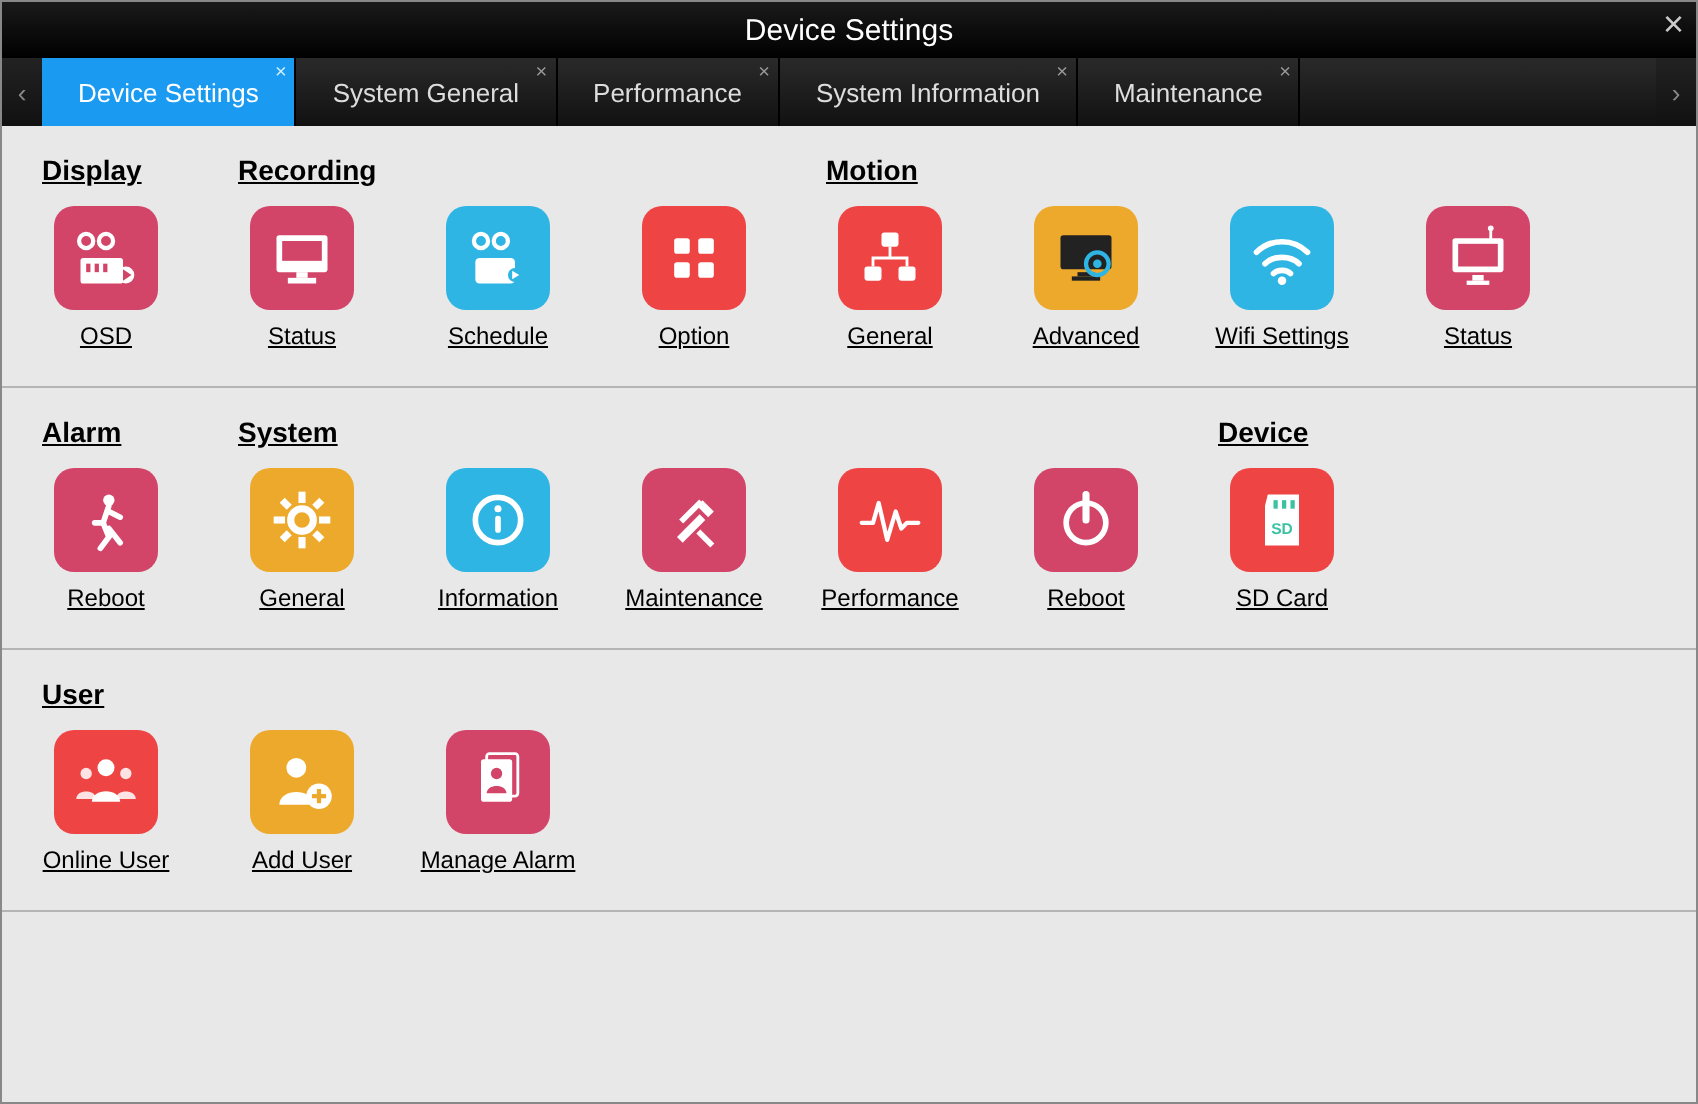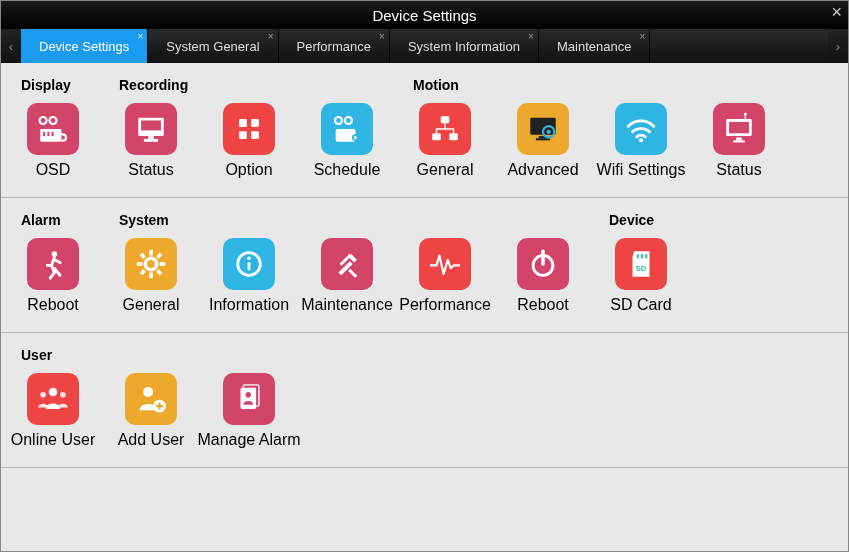--- a/index.html
+++ b/index.html
@@ -7,28 +7,28 @@
   .titlebar { height: 28px; background: linear-gradient(to bottom,#1a1a1a,#000); color: #fff; display: flex; align-items: center; justify-content: center; position: relative; font-size: 15px; }
   .titlebar .close { position: absolute; right: 6px; top: 1px; font-size: 18px; cursor: pointer; color:#ccc;}
   .tabbar { height: 34px; background: linear-gradient(to bottom,#2a2a2a,#111); display: flex; align-items: stretch; color:#ddd; font-size:13px;}
   .tabbar .scroll { width: 20px; display:flex; align-items:center; justify-content:center; color:#888; cursor:pointer; background:linear-gradient(to bottom,#222,#111);}
   .tabs { display:flex; flex:1; }
   .tab { position:relative; padding: 0 18px; display:flex; align-items:center; cursor:pointer; border-right:1px solid #000; white-space:nowrap;}
   .tab.active { background:#1a9af0; color:#fff; }
   .tab .x { position:absolute; right:4px; top:2px; font-size:10px; color:#999;}
   .tab.active .x{ color:#cfefff;}
   .content { height: calc(100% - 62px); background:#e8e8e8; overflow-y:auto; }
-  .row { border-bottom:1px solid #b5b5b5; padding: 14px 20px 18px 20px; display:flex; gap: 34px; }
+  .row { border-bottom:1px solid #b5b5b5; padding: 14px 20px 18px 20px; display:flex; gap: 34px; text-decoration: underline; }
   .col { }
   .group-label { font-weight:bold; font-size:14px; color:#000; margin-bottom:10px; }
   .items { display:flex; gap:34px;}
   .item { width:64px; display:flex; flex-direction:column; align-items:center; cursor:pointer;}
   .tile { width:52px; height:52px; border-radius:10px; display:flex; align-items:center; justify-content:center; }
   .tile svg{ width:34px; height:34px; }
-  .item-label { font-size:16px; color:#000; margin-top:6px; text-align:center; white-space:nowrap;}
+  .item-label { font-size:12px; color:#000; margin-top:6px; text-align:center; white-space:nowrap;}
   .c-pink{ background:#d24569;}
   .c-teal{ background:#ef4444;}
   .c-blue{ background:#2fb5e3;}
   .c-orange{ background:#eda92b;}
 </style>
 </head>
 <body>
 
 <div class="titlebar">
   <span>Device Settings</span>
@@ -92,41 +92,41 @@
               <svg viewBox="0 0 48 48">
                 <rect x="6" y="8" width="36" height="26" rx="2" fill="#ffffff"></rect>
                 <rect x="10" y="12" width="28" height="14" fill="#d24569"></rect>
                 <rect x="14" y="38" width="20" height="4" fill="#ffffff"></rect>
                 <rect x="20" y="34" width="8" height="4" fill="#ffffff"></rect>
               </svg>
             </div>
             <div class="item-label">Status</div>
           </div>
           <div class="item">
-            <div class="tile c-teal">
-              <svg viewBox="0 0 48 48">
-                <rect x="10" y="10" width="11" height="11" rx="2" fill="#ffffff"></rect>
-                <rect x="27" y="10" width="11" height="11" rx="2" fill="#ffffff"></rect>
-                <rect x="10" y="27" width="11" height="11" rx="2" fill="#ffffff"></rect>
-                <rect x="27" y="27" width="11" height="11" rx="2" fill="#ffffff"></rect>
-              </svg>
-            </div>
-            <div class="item-label">Option</div>
-          </div>
-          <div class="item">
             <div class="tile c-blue">
               <svg viewBox="0 0 48 48">
                 <circle cx="12" cy="12" r="5" fill="none" stroke="#ffffff" stroke-width="3"></circle>
                 <circle cx="26" cy="12" r="5" fill="none" stroke="#ffffff" stroke-width="3"></circle>
                 <rect x="8" y="24" width="28" height="18" rx="3" fill="#ffffff"></rect>
                 <circle cx="36" cy="36" r="5" fill="#2fb5e3"></circle>
                 <polygon points="34,33 39,36 34,39" fill="#ffffff"></polygon>
               </svg>
             </div>
             <div class="item-label">Schedule</div>
+          </div>
+          <div class="item">
+            <div class="tile c-teal">
+              <svg viewBox="0 0 48 48">
+                <rect x="10" y="10" width="11" height="11" rx="2" fill="#ffffff"></rect>
+                <rect x="27" y="10" width="11" height="11" rx="2" fill="#ffffff"></rect>
+                <rect x="10" y="27" width="11" height="11" rx="2" fill="#ffffff"></rect>
+                <rect x="27" y="27" width="11" height="11" rx="2" fill="#ffffff"></rect>
+              </svg>
+            </div>
+            <div class="item-label">Option</div>
           </div>
         </div>
       </div>
       <div class="col">
         <div class="group-label">Motion</div>
         <div class="items">
           <div class="item">
             <div class="tile c-teal">
               <svg viewBox="0 0 48 48">
                 <rect x="18" y="6" width="12" height="10" rx="2" fill="#ffffff"></rect>

